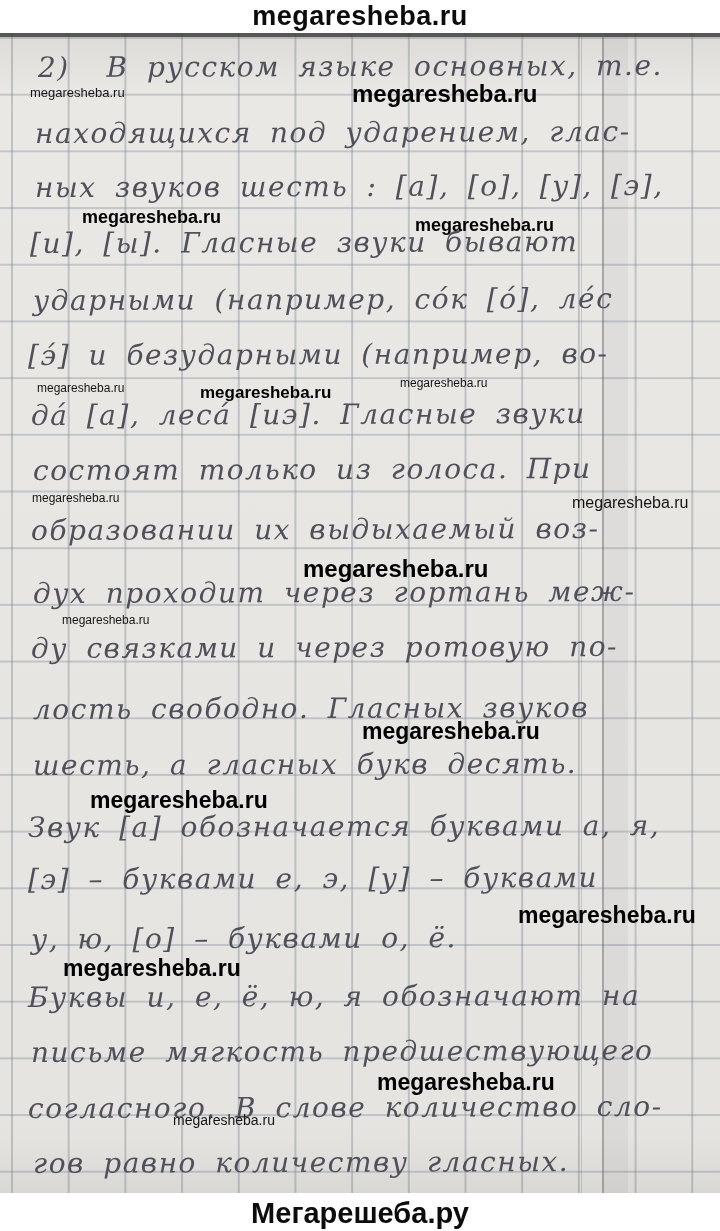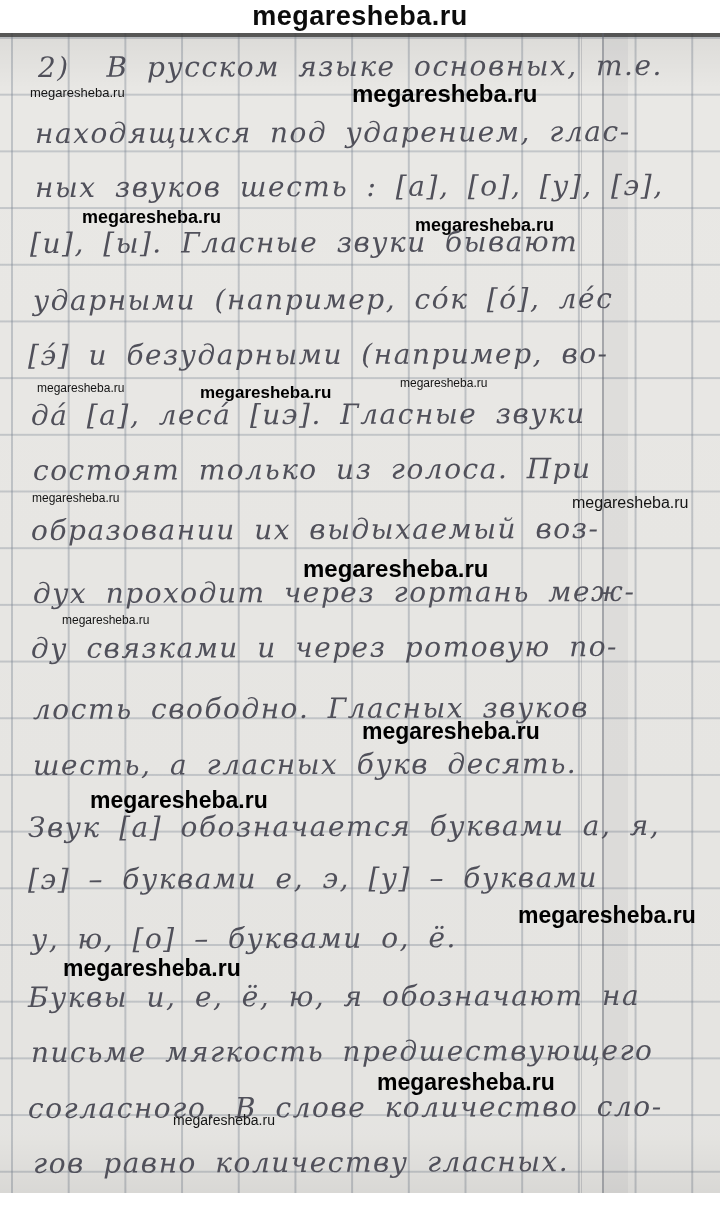--- a/index.html
+++ b/index.html
@@ -70,20 +70,21 @@
 
 <div id="page">
 
   <div class="site-header">megaresheba.ru</div>
 
   <div class="paper" id="paper"></div>
   <div class="paper-top-edge"></div>
   <div class="paper-right-edge2"></div>
   <div class="paper-right-edge"></div>
 
+  <div class="site-footer">Мегарешеба.ру</div>
 <div class="handwriting" style="left: 38px; top: 50px;">2)  В русском языке основных, т.е.</div>
     <div class="handwriting" style="left: 35px; top: 116px;">находящихся под ударением, глас-</div>
     <div class="handwriting" style="left: 35px; top: 170px;">ных звуков шесть : [а], [о], [у], [э],</div>
     <div class="handwriting" style="left: 30px; top: 226px;">[и], [ы]. Гласные звуки бывают</div>
     <div class="handwriting" style="left: 33px; top: 283px;">ударными (например, со́к [о́], ле́с</div>
     <div class="handwriting" style="left: 28px; top: 338px;">[э́] и безударными (например, во-</div>
     <div class="handwriting" style="left: 31px; top: 398px;">да́ [а], леса́ [иэ]. Гласные звуки</div>
     <div class="handwriting" style="left: 33px; top: 453px;">состоят только из голоса. При</div>
     <div class="handwriting" style="left: 31px; top: 513px;">образовании их выдыхаемый воз-</div>
     <div class="handwriting" style="left: 33px; top: 576px;">дух проходит через гортань меж-</div>

